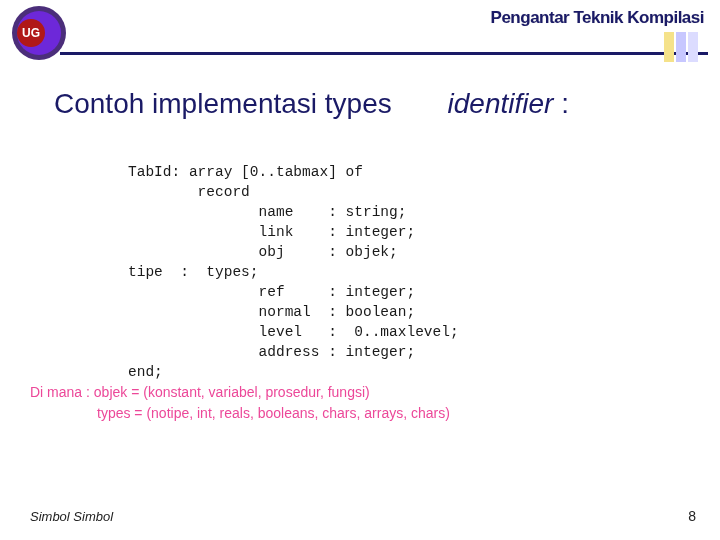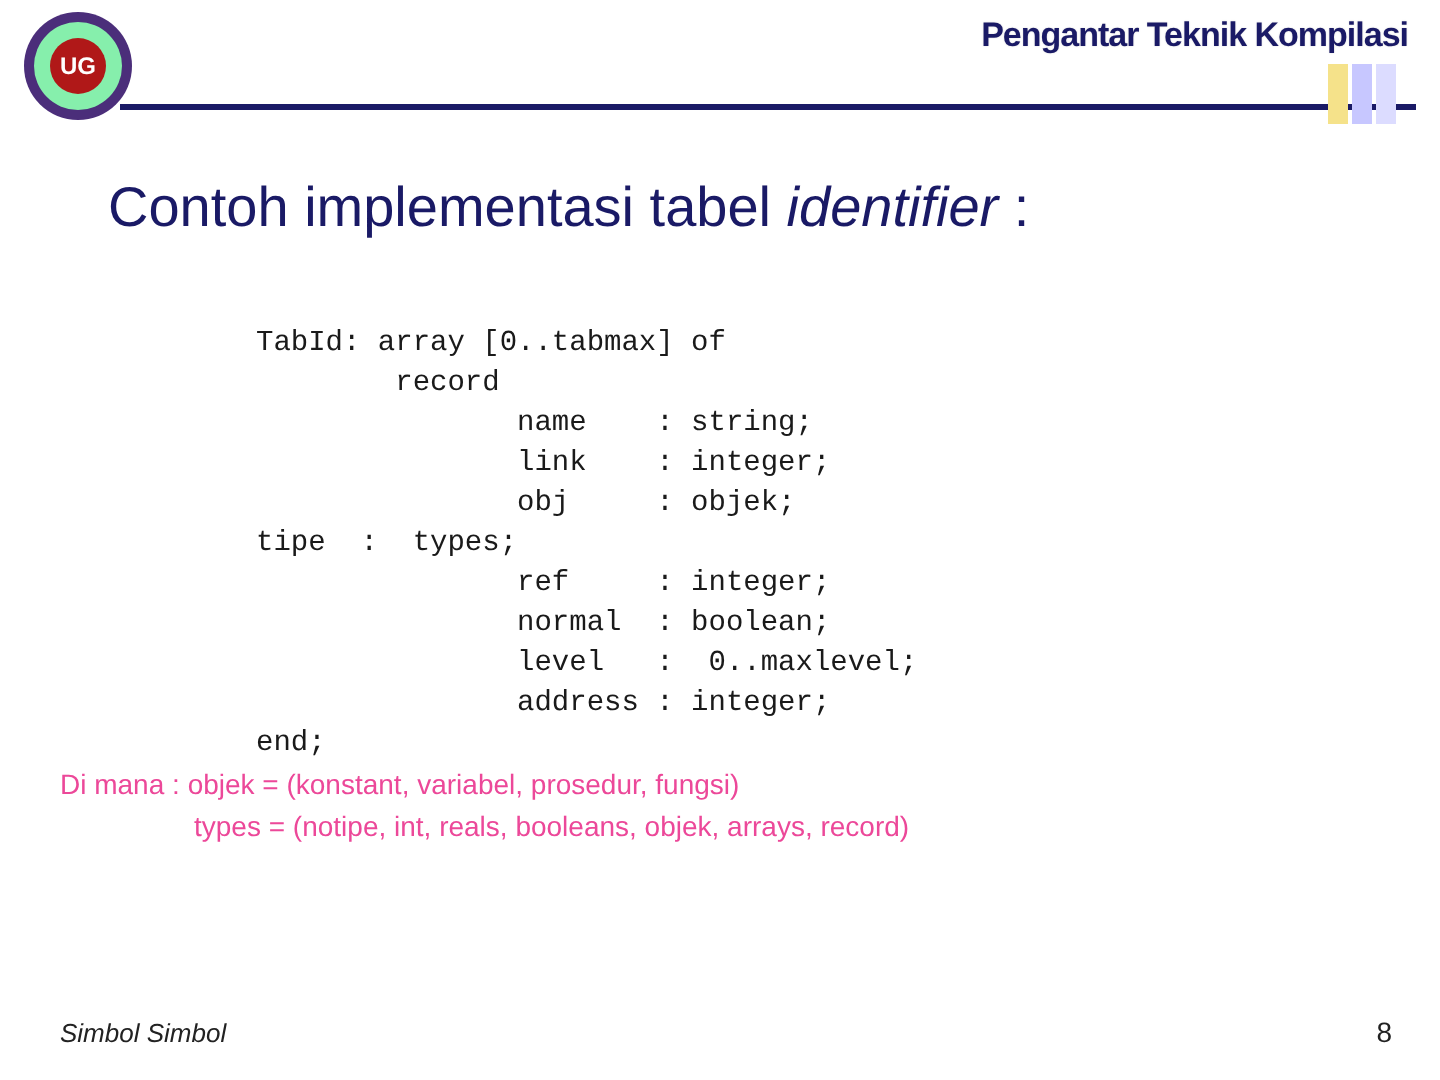--- a/index.html
+++ b/index.html
@@ -22,22 +22,22 @@
     width: 54px;
     height: 54px;
   }
   .logo .outer {
     width: 54px; height: 54px; border-radius: 50%;
     background: #4b2e7a;
     display: flex; align-items: center; justify-content: center;
   }
   .logo .mid {
     width: 44px; height: 44px; border-radius: 50%;
-    background: #86efac;
-    display: flex; align-items: center; justify-content: center;
+    background: #6d28d9;
+    display: flex; align-items: center; 
   }
   .logo .badge {
     width: 28px; height: 28px; border-radius: 50%;
     background: #b01818;
     color: #fff;
     font-size: 12px;
     font-weight: bold;
     display: flex; align-items: center; justify-content: center;
     font-family: Arial, sans-serif;
   }
@@ -73,21 +73,21 @@
   .accent .b2 { width: 10px; height: 30px; background: #c7c7ff; }
   .accent .b3 { width: 10px; height: 30px; background: #dcdcff; }
   .slide-title {
     position: absolute;
     left: 54px;
     top: 88px;
     font-family: Verdana, Arial, sans-serif;
     font-size: 28px;
     color: #1a1a66;
   }
-  .slide-title .ital { font-style: italic; }
+  .slide-title .ital { font-style: italic; margin-left: 48px; }
   .code {
     position: absolute;
     left: 128px;
     top: 162px;
     font-family: "Courier New", monospace;
     font-size: 14.5px;
     line-height: 1.38;
     color: #1a1a1a;
     white-space: pre;
   }
@@ -133,35 +133,35 @@
   <div class="title">Pengantar Teknik Kompilasi</div>
   <div class="rule"></div>
   <div class="accent">
     <div class="b1"></div>
       <div class="b2"></div>
       <div class="b3"></div>
   </div>
 </div>
 
 <div class="slide-title">
-  <span>Contoh implementasi tabel </span><span class="ital">identifier</span><span> :</span>
+  <span>Contoh implementasi types </span><span class="ital">identifier</span><span> :</span>
 </div>
 
 <pre class="code">TabId: array [0..tabmax] of
         record
                name    : string;
                link    : integer;
                obj     : objek;
 tipe  :  types;
                ref     : integer;
                normal  : boolean;
                level   :  0..maxlevel;
                address : integer;
 end;</pre>
 
 <div class="note">
   <span>Di mana :</span>
   <span>objek = (konstant, variabel, prosedur, fungsi)</span><br>
-  <span class="indent">types = (notipe, int, reals, booleans, objek, arrays, record)</span>
+  <span class="indent">types = (notipe, int, reals, booleans, chars, arrays, chars)</span>
 </div>
 
 <div class="footer-left">Simbol Simbol</div>
 <div class="footer-right">8</div>
 
 </body></html>

